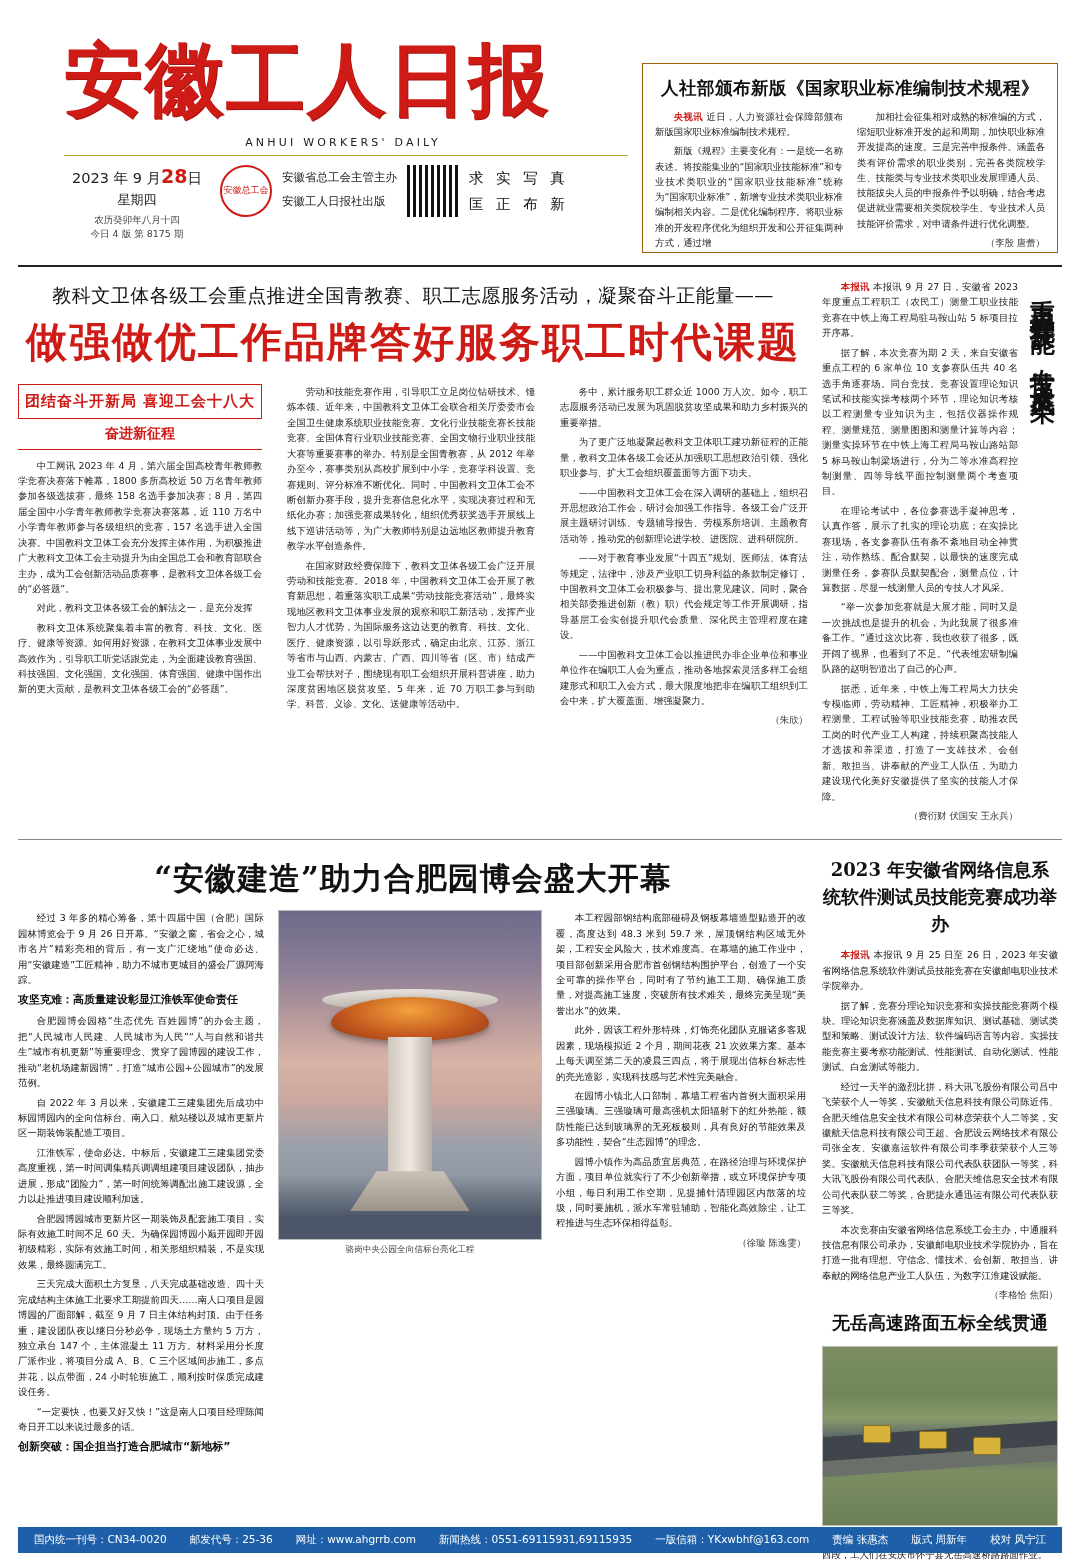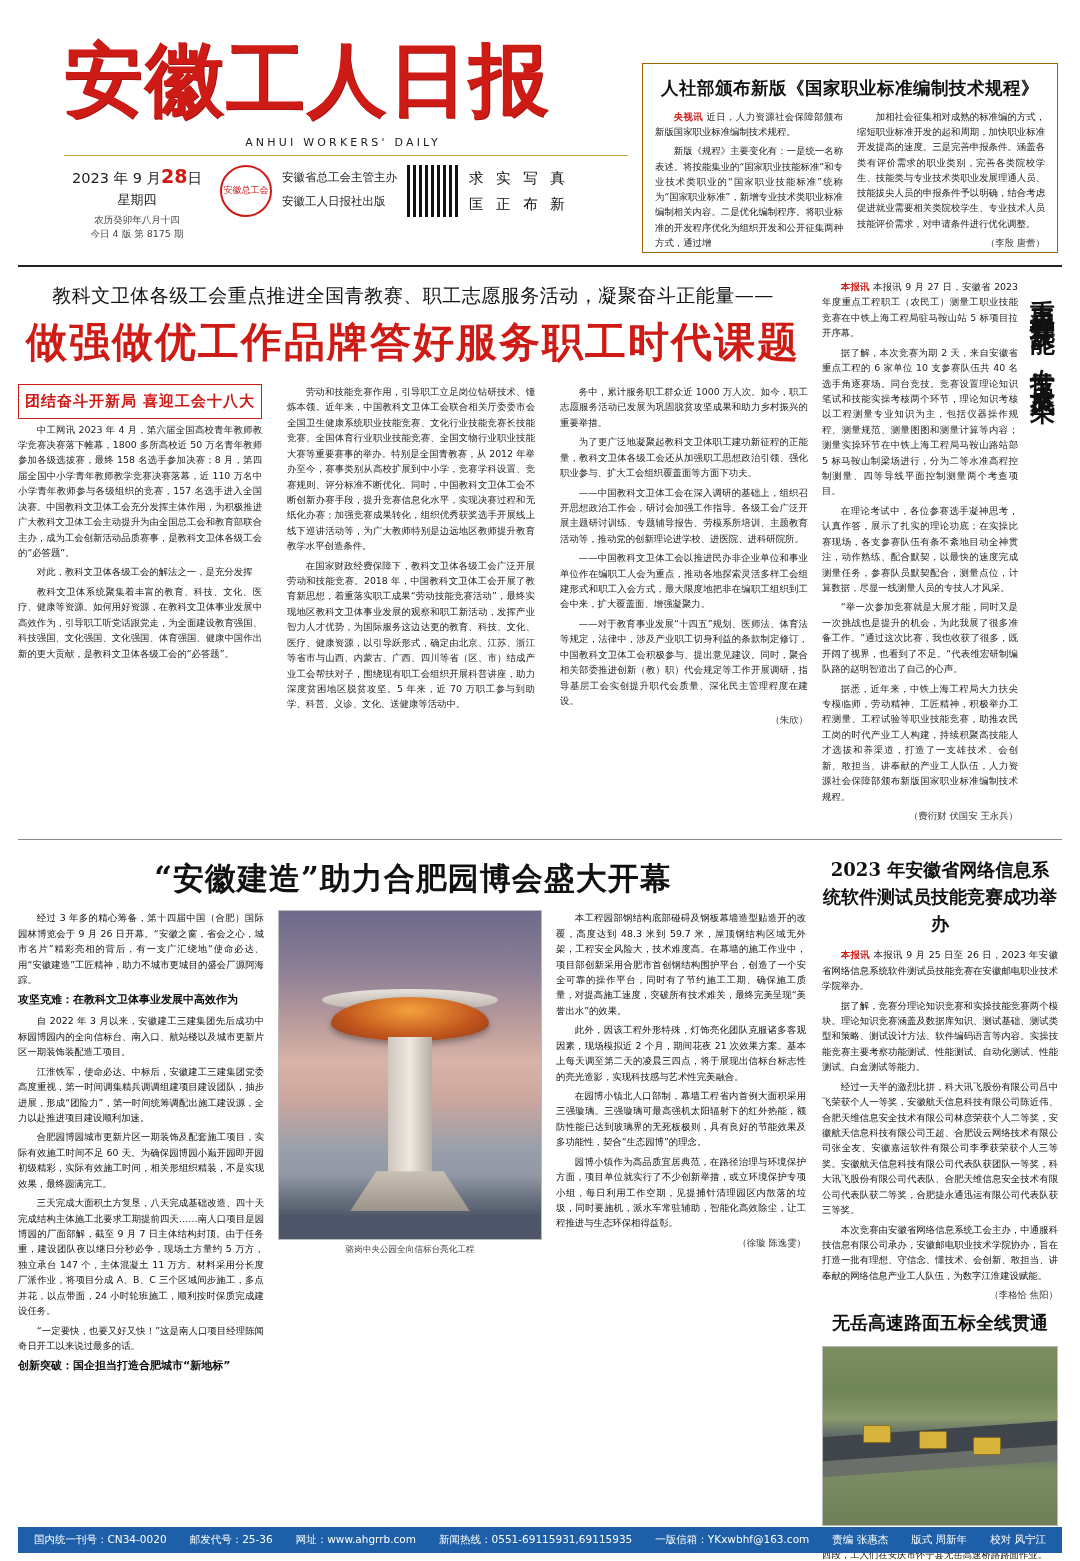--- a/index.html
+++ b/index.html
@@ -212,61 +212,63 @@
 
   <div class="hrule"></div>
 
   <div class="lead">
     <div class="lead-main">
       <div class="shoulder">教科文卫体各级工会重点推进全国青教赛、职工志愿服务活动，凝聚奋斗正能量——</div>
       <div class="headline">做强做优工作品牌答好服务职工时代课题</div>
       <div class="lead-cols">
         <div class="col c1">
           <div class="banner">团结奋斗开新局 喜迎工会十八大</div>
+          <div class="banner2">奋进新征程</div>
           <p>中工网讯    2023 年 4 月，第六届全国高校青年教师教学竞赛决赛落下帷幕，1800 多所高校近 50 万名青年教师参加各级选拔赛，最终 158 名选手参加决赛；8 月，第四届全国中小学青年教师教学竞赛决赛落幕，近 110 万名中小学青年教师参与各级组织的竞赛，157 名选手进入全国决赛。中国教科文卫体工会充分发挥主体作用，为积极推进广大教科文卫体工会主动提升为由全国总工会和教育部联合主办，成为工会创新活动品质赛事，是教科文卫体各级工会的“必答题”。</p>
           <p>对此，教科文卫体各级工会的解法之一，是充分发挥</p>
           <p>教科文卫体系统聚集着丰富的教育、科技、文化、医疗、健康等资源。如何用好资源，在教科文卫体事业发展中高效作为，引导职工听党话跟党走，为全面建设教育强国、科技强国、文化强国、文化强国、体育强国、健康中国作出新的更大贡献，是教科文卫体各级工会的“必答题”。</p>
         </div>
         <div class="col c2">
           <p>劳动和技能竞赛作用，引导职工立足岗位钻研技术、锤炼本领。近年来，中国教科文卫体工会联合相关厅委委市会全国卫生健康系统职业技能竞赛、文化行业技能竞赛长技能竞赛、全国体育行业职业技能竞赛、全国文物行业职业技能大赛等重要赛事的举办。特别是全国青教赛，从 2012 年举办至今，赛事类别从高校扩展到中小学，竞赛学科设置、竞赛规则、评分标准不断优化。同时，中国教科文卫体工会不断创新办赛手段，提升竞赛信息化水平，实现决赛过程和无纸化办赛；加强竞赛成果转化，组织优秀获奖选手开展线上线下巡讲活动等，为广大教师特别是边远地区教师提升教育教学水平创造条件。</p>
           <p>在国家财政经费保障下，教科文卫体各级工会广泛开展劳动和技能竞赛。2018 年，中国教科文卫体工会开展了教育新思想，着重落实职工成果“劳动技能竞赛活动”，最终实现地区教科文卫体事业发展的观察和职工新活动，发挥产业智力人才优势，为国际服务这边达更的教育、科技、文化、医疗、健康资源，以引导跃形式，确定由北京、江苏、浙江等省市与山西、内蒙古、广西、四川等省（区、市）结成产业工会帮扶对子，围绕现有职工会组织开展科普讲座，助力深度贫困地区脱贫攻坚。5 年来，近 70 万职工参与到助学、科普、义诊、文化、送健康等活动中。</p>
         </div>
         <div class="col c3">
           <p>务中，累计服务职工群众近 1000 万人次。如今，职工志愿服务活动已发展为巩固脱贫攻坚成果和助力乡村振兴的重要举措。</p>
           <p>为了更广泛地凝聚起教科文卫体职工建功新征程的正能量，教科文卫体各级工会还从加强职工思想政治引领、强化职业参与、扩大工会组织覆盖面等方面下功夫。</p>
           <p>——中国教科文卫体工会在深入调研的基础上，组织召开思想政治工作会，研讨会加强工作指导。各级工会广泛开展主题研讨训练、专题辅导报告、劳模系所培训、主题教育活动等，推动党的创新理论进学校、进医院、进科研院所。</p>
+          <p>——对于教育事业发展“十四五”规划、医师法、体育法等规定，法律中，涉及产业职工切身利益的条款制定修订，中国教科文卫体工会积极参与、提出意见建议。同时，聚合相关部委推进创新（教）职）代会规定等工作开展调研，指导基层工会实创提升职代会质量、深化民主管理程度在建设。</p>
           <p>——中国教科文卫体工会以推进民办非企业单位和事业单位作在编职工人会为重点，推动各地探索灵活多样工会组建形式和职工入会方式，最大限度地把非在编职工组织到工会中来，扩大覆盖面、增强凝聚力。</p>
-          <p>——对于教育事业发展“十四五”规划、医师法、体育法等规定，法律中，涉及产业职工切身利益的条款制定修订，中国教科文卫体工会积极参与、提出意见建议。同时，聚合相关部委推进创新（教）职）代会规定等工作开展调研，指导基层工会实创提升职代会质量、深化民主管理程度在建设。</p>
           <p class="sig">（朱欣）</p>
         </div>
       </div>
     </div>
 
     <div class="lead-side">
       <div class="side-text">
         <p><span class="red">本报讯</span> <span>本报讯    9 月 27 日，安徽省 2023 年度重点工程职工（农民工）测量工职业技能竞赛在中铁上海工程局驻马鞍山站 5 标项目拉开序幕。</span></p>
         <p>据了解，本次竞赛为期 2 天，来自安徽省重点工程的 6 家单位 10 支参赛队伍共 40 名选手角逐赛场。同台竞技。竞赛设置理论知识笔试和技能实操考核两个环节，理论知识考核以工程测量专业知识为主，包括仪器操作规程、测量规范、测量图图和测量计算等内容；测量实操环节在中铁上海工程局马鞍山路站部 5 标马鞍山制梁场进行，分为二等水准高程控制测量、四等导线平面控制测量两个考查项目。</p>
         <p>在理论考试中，各位参赛选手凝神思考，认真作答，展示了扎实的理论功底；在实操比赛现场，各支参赛队伍有条不紊地目动全神贯注，动作熟练、配合默契，以最快的速度完成测量任务，参赛队员默契配合，测量点位，计算数据，尽显一线测量人员的专技人才风采。</p>
         <p>“举一次参加竞赛就是大展才能，同时又是一次挑战也是提升的机会，为此我展了很多准备工作。”通过这次比赛，我也收获了很多，既开阔了视界，也看到了不足。“代表维宏研制编队路的赵明智道出了自己的心声。</p>
-        <p>据悉，近年来，中铁上海工程局大力扶尖专模临师，劳动精神、工匠精神，积极举办工程测量、工程试验等职业技能竞赛，助推农民工岗的时代产业工人构建，持续积聚高技能人才选拔和养渠道，打造了一支雄技术、会创新、敢担当、讲奉献的产业工人队伍，人力资源社会保障部颁布新版国家职业标准编制技术规程。</p>
+        <p>据悉，近年来，中铁上海工程局大力扶尖专模临师，劳动精神、工匠精神，积极举办工程测量、工程试验等职业技能竞赛，助推农民工岗的时代产业工人构建，持续积聚高技能人才选拔和养渠道，打造了一支雄技术、会创新、敢担当、讲奉献的产业工人队伍，为助力建设现代化美好安徽提供了坚实的技能人才保障。</p>
         <p class="sig">（费衍财 伏国安 王永兵）</p>
       </div>
       <div class="vtitle">重点工程赛技能 专技工人展风采</div>
     </div>
   </div>
 
   <div class="hrule thin"></div>
 
   <div class="mid">
     <div class="mid-left">
       <div class="h2title">“安徽建造”助力合肥园博会盛大开幕</div>
       <div class="mid-body">
         <div class="mid-c1">
           <p>经过 3 年多的精心筹备，第十四届中国（合肥）国际园林博览会于 9 月 26 日开幕。“安徽之窗，省会之心，城市名片”精彩亮相的背后，有一支广汇绕地“使命必达、用“安徽建造”工匠精神，助力不城市更城目的盛会厂源阿海踪。</p>
-          <p class="subhead">攻坚克难：在教科文卫体事业发展中高效作为</p>
+          <p class="subhead">攻坚克难：高质量建设彰显江淮铁军使命责任</p>
+          <p>合肥园博会园格“生态优先 百姓园博”的办会主题，把“人民城市人民建、人民城市为人民”“人与自然和谐共生”城市有机更新”等重要理念、贯穿了园博园的建设工作，推动“老机场建新园博”，打造“城市公园+公园城市”的发展范例。</p>
           <p>自 2022 年 3 月以来，安徽建工三建集团先后成功中标园博园内的全向信标台、南入口、航站楼以及城市更新片区一期装饰装配造工项目。</p>
           <p>江淮铁军，使命必达。中标后，安徽建工三建集团党委高度重视，第一时间调集精兵调调组建项目建设团队，抽步进展，形成“团险力”，第一时间统筹调配出施工建设源，全力以赴推进项目建设顺利加速。</p>
           <p>合肥园博园城市更新片区一期装饰及配套施工项目，实际有效施工时间不足 60 天。为确保园博园小巅开园即开园初级精彩，实际有效施工时间，相关形组织精装，不是实现效果，最终圆满完工。</p>
           <p>三天完成大面积土方复垦，八天完成基础改造、四十天完成结构主体施工北要求工期提前四天……南人口项目是园博园的厂面部解，截至 9 月 7 日主体结构封顶。由于任务重，建设团队夜以继日分秒必争，现场土方量约 5 万方，独立承台 147 个，主体混凝土 11 万方。材料采用分长度厂派作业，将项目分成 A、B、C 三个区域间步施工，多点并花，以点带面，24 小时轮班施工，顺利按时保质完成建设任务。</p>
           <p>“一定要快，也要又好又快！”这是南人口项目经理陈闻奇日开工以来说过最多的话。</p>
           <p class="subhead">创新突破：国企担当打造合肥城市“新地标”</p>
         </div>
 
         <div class="photo-wrap">
           <div class="photo">

